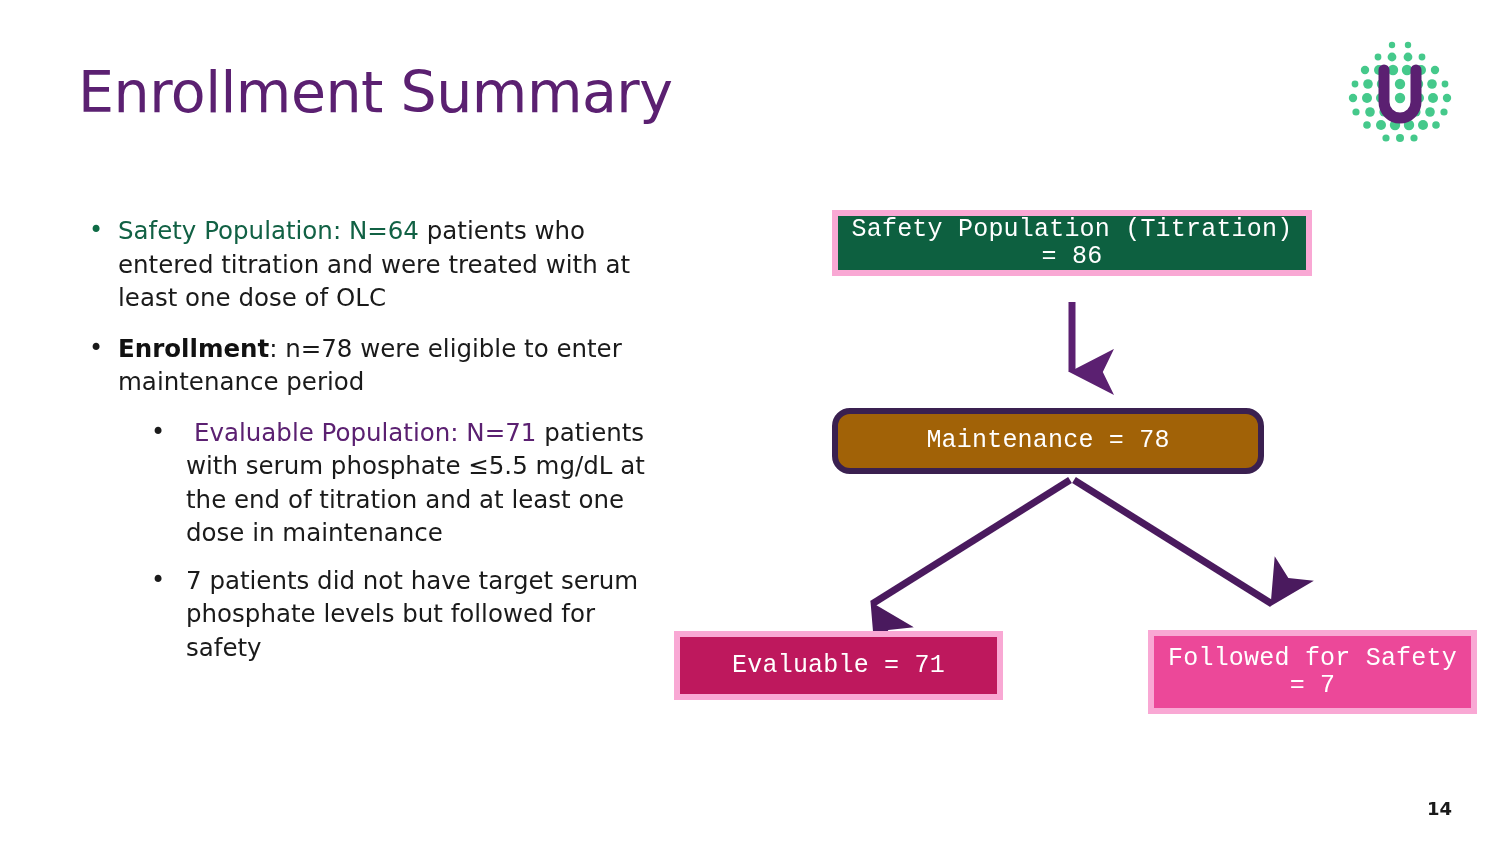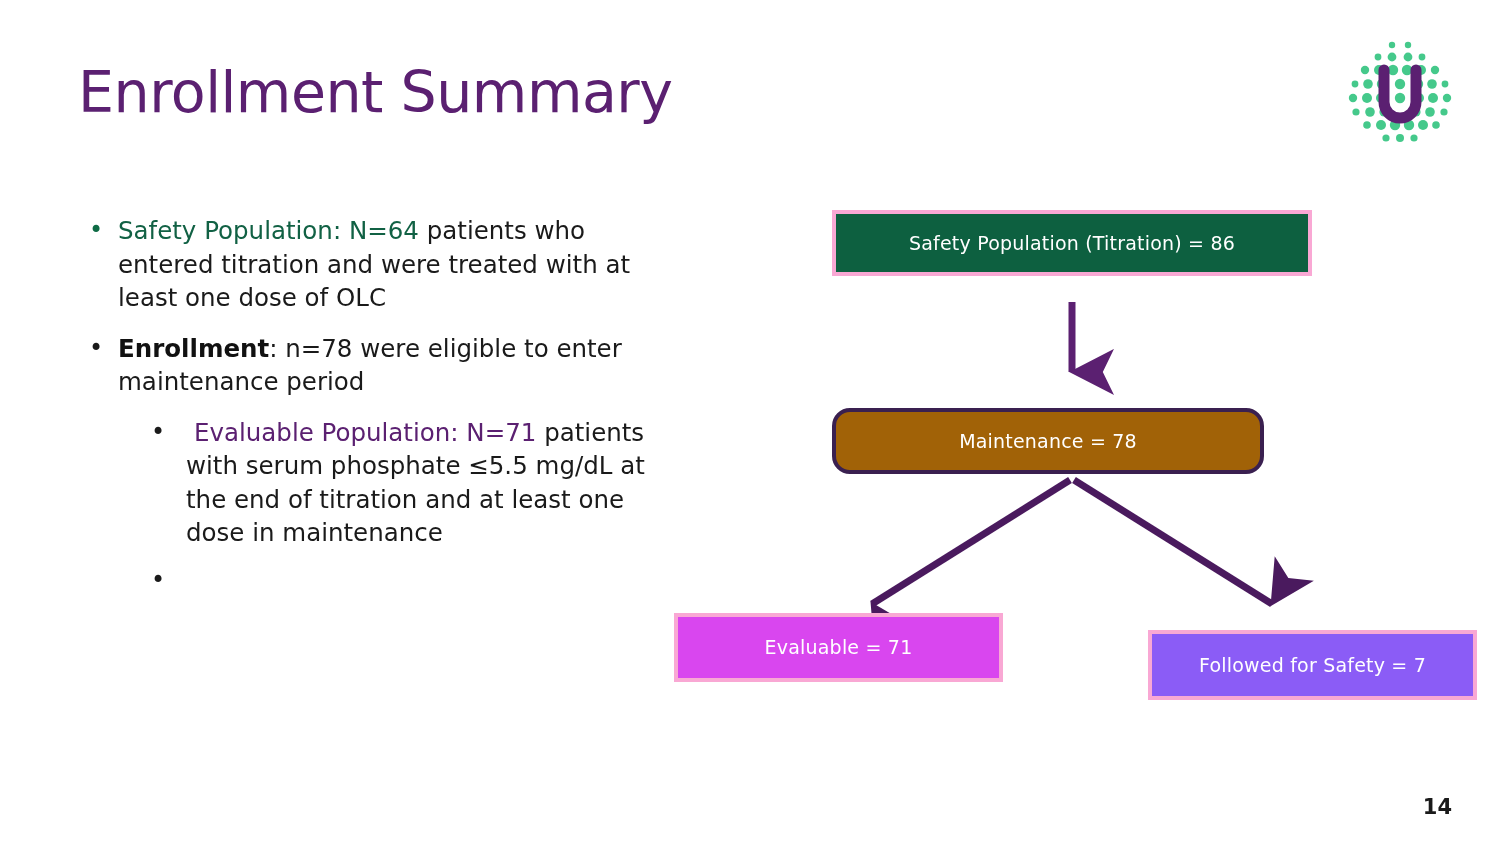--- a/index.html
+++ b/index.html
@@ -78,46 +78,47 @@
   .lead-purple { color: #5B2071; margin-left: 8px; }
 
   
   .flow { position: absolute; left: 0; top: 0; width: 1500px; height: 843px; }
 
   .node {
     position: absolute;
     display: flex;
     align-items: center;
     justify-content: center;
-    border: 4px solid #f9a8d4;
+    border: 6px solid #f9a8d4;
     color: #ffffff;
-    font-size: 19px;
+    font-size: 25px;
     line-height: 1.1;
     text-align: center;
     letter-spacing: 0.2px;
+    font-family: Liberation Mono, monospace;
   }
 
   .node-safety      { left: 832px; top: 210px;  width: 480px; height: 66px;  background: #0D6040; }
   .node-maintenance { left: 832px; top: 408px;  width: 432px; height: 66px;  background: #a16207; border-color: #3a2050; border-radius: 18px; }
-  .node-evaluable   { left: 674px; top: 613px;  width: 329px; height: 69px;  background: #d946ef; }
-  .node-followed    { left: 1148px; top: 630px; width: 329px; height: 70px;  background: #8b5cf6; }
+  .node-evaluable   { left: 674px; top: 631px;  width: 329px; height: 69px;  background: #be185d; }
+  .node-followed    { left: 1148px; top: 630px; width: 329px; height: 84px;  background: #ec4899; }
 
   .arrows {
     position: absolute;
     left: 0; top: 0;
     width: 1500px; height: 843px;
     pointer-events: none;
   }
 
   
   .page-number {
     position: absolute;
     right: 48px;
     bottom: 24px;
-    font-size: 21px;
+    font-size: 18px;
     font-weight: 700;
     color: #1a1a1a;
   }
 </style>
 </head>
 <body>
 
 <div class="slide">
 
   <h1 class="slide-title">Enrollment Summary</h1>
@@ -192,20 +193,21 @@
       <span class="lead-bold">Enrollment</span><span>: n=78 were eligible to enter maintenance period</span>
     </div>
 
     <div class="bullet lvl2">
       <span class="dot dot-purple">•</span>
       <span class="lead-purple">Evaluable Population: N=71</span><span> patients with serum phosphate ≤5.5 mg/dL at the end of titration and at least one dose in maintenance</span>
     </div>
 
     <div class="bullet lvl2">
       <span class="dot dot-black">•</span>
+      <span>7 patients did not have target serum phosphate levels but followed for safety</span>
     </div>
 
   </div>
 
   <div class="flow">
 
     <svg class="arrows" viewBox="0 0 1500 843">
       <defs>
         <marker id="ah-down" markerWidth="7" markerHeight="7" refX="3.3" refY="6" orient="auto" markerUnits="strokeWidth">
           <path d="M 0 0 L 3.3 6.4 L 6.6 0 L 3.3 1.6 Z" fill="#5B2071"></path>

